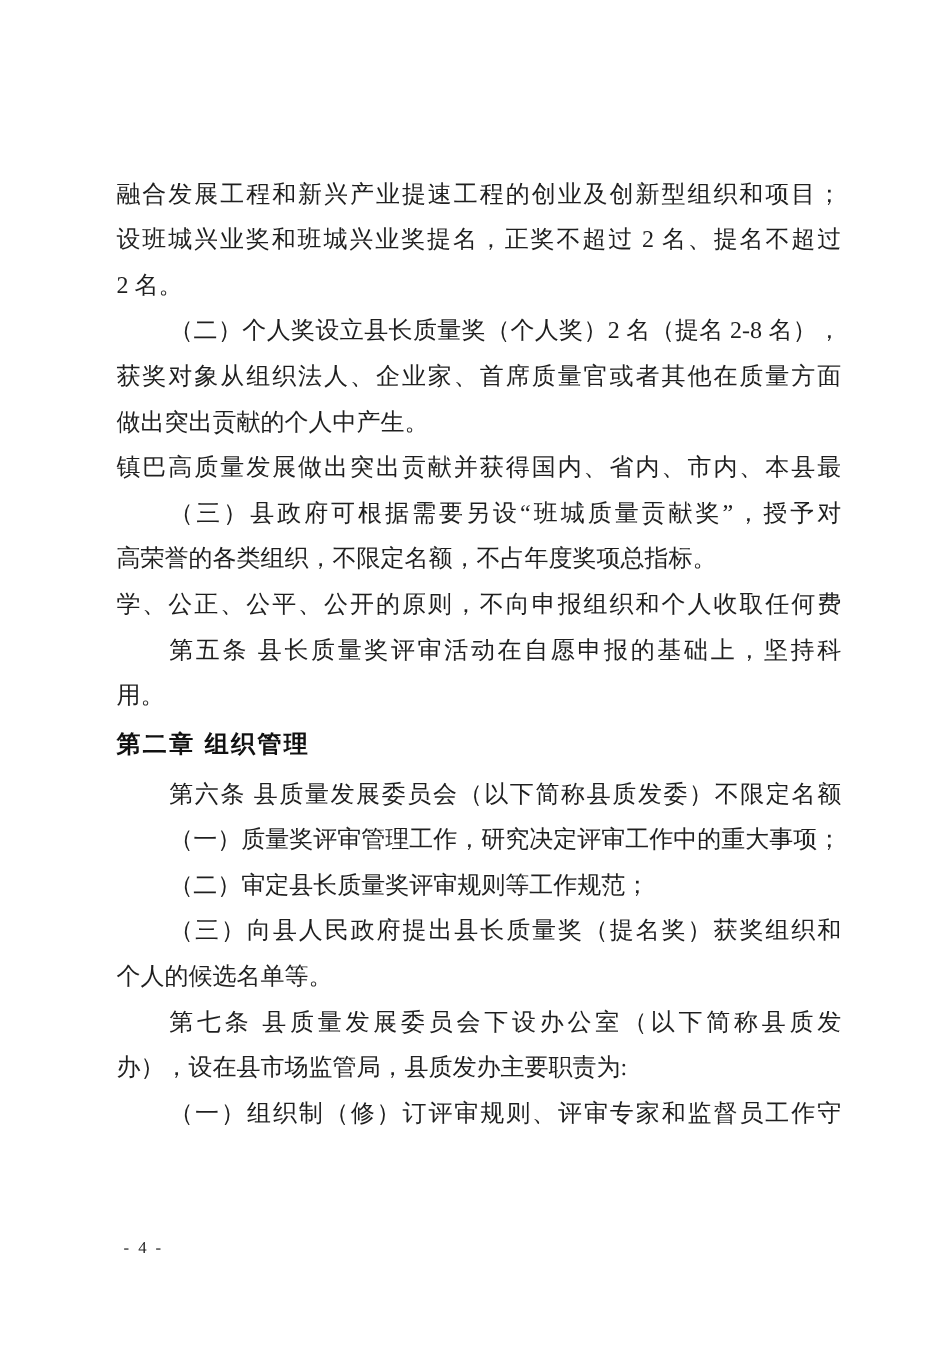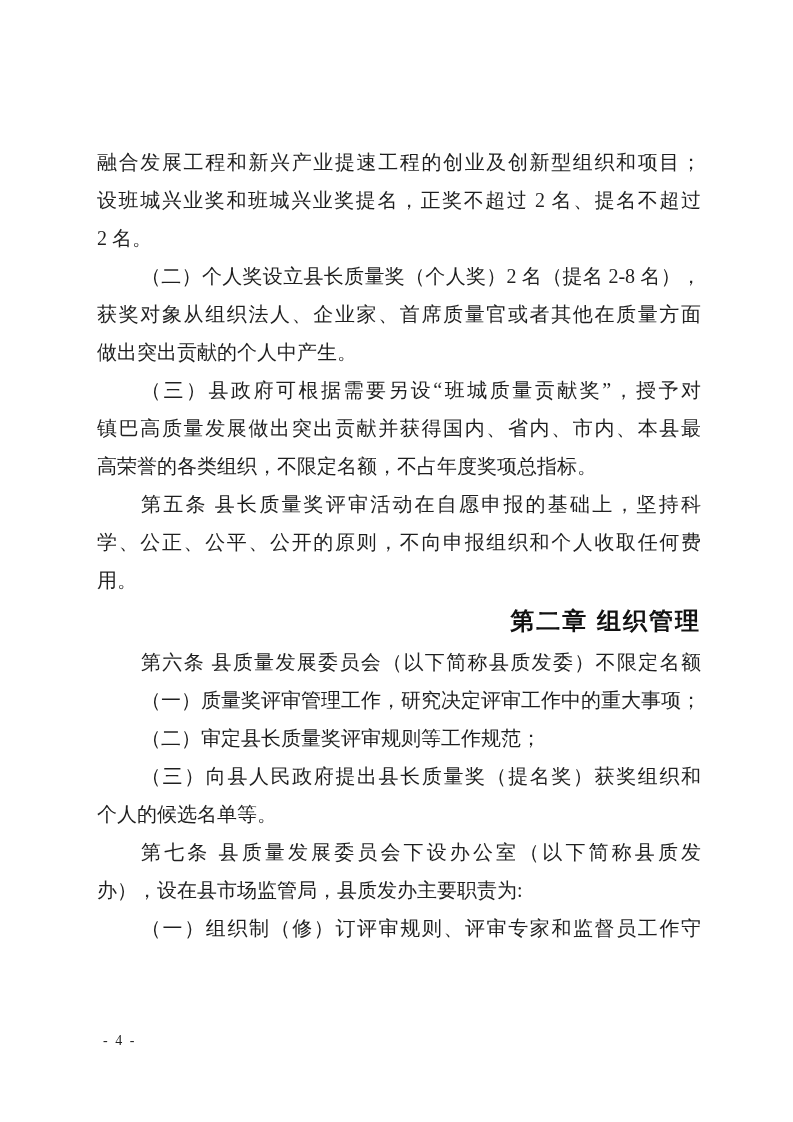--- a/index.html
+++ b/index.html
@@ -29,23 +29,23 @@
   }
   .text-line.full {
     text-align-last: justify;
   }
   .text-line.indent {
     text-indent: 44px;
   }
   .chapter-heading {
     font-family: "Liberation Sans", sans-serif;
     font-weight: 700;
-    font-size: 24px;
+    font-size: 20px;
     line-height: 44px;
-    text-align: right;
+    text-align: left;
     letter-spacing: 2px;
     color: #111111;
   }
   .page-footer {
     position: absolute;
     left: 103px;
     top: 1033px;
     font-size: 14px;
     letter-spacing: 2px;
     color: #1f1f1f;
@@ -55,25 +55,25 @@
 <body>
 
 <div class="page" style="background: rgb(255, 255, 255);">
   <div class="doc-body" id="doc-body" style="color: rgb(31, 31, 31);">
       <div class="text-line full">融合发展工程和新兴产业提速工程的创业及创新型组织和项目；</div>
       <div class="text-line full">设班城兴业奖和班城兴业奖提名，正奖不超过 2 名、提名不超过</div>
       <div class="text-line">2 名。</div>
       <div class="text-line indent full">（二）个人奖设立县长质量奖（个人奖）2 名（提名 2-8 名），</div>
       <div class="text-line full">获奖对象从组织法人、企业家、首席质量官或者其他在质量方面</div>
       <div class="text-line">做出突出贡献的个人中产生。</div>
+      <div class="text-line full">镇巴高质量发展做出突出贡献并获得国内、省内、市内、本县最</div>
       <div class="text-line indent full">（三）县政府可根据需要另设“班城质量贡献奖”，授予对</div>
-      <div class="text-line full">镇巴高质量发展做出突出贡献并获得国内、省内、市内、本县最</div>
       <div class="text-line">高荣誉的各类组织，不限定名额，不占年度奖项总指标。</div>
+      <div class="text-line full">学、公正、公平、公开的原则，不向申报组织和个人收取任何费</div>
       <div class="text-line indent full">第五条 县长质量奖评审活动在自愿申报的基础上，坚持科</div>
-      <div class="text-line full">学、公正、公平、公开的原则，不向申报组织和个人收取任何费</div>
       <div class="text-line">用。</div>
       <div class="chapter-heading">第二章 组织管理</div>
       <div class="text-line indent full">第六条 县质量发展委员会（以下简称县质发委）不限定名额</div>
       <div class="text-line indent full">（一）质量奖评审管理工作，研究决定评审工作中的重大事项；</div>
       <div class="text-line indent">（二）审定县长质量奖评审规则等工作规范；</div>
       <div class="text-line indent full">（三）向县人民政府提出县长质量奖（提名奖）获奖组织和</div>
       <div class="text-line">个人的候选名单等。</div>
       <div class="text-line indent full">第七条 县质量发展委员会下设办公室（以下简称县质发</div>
       <div class="text-line">办），设在县市场监管局，县质发办主要职责为:</div>
       <div class="text-line indent full">（一）组织制（修）订评审规则、评审专家和监督员工作守</div>

